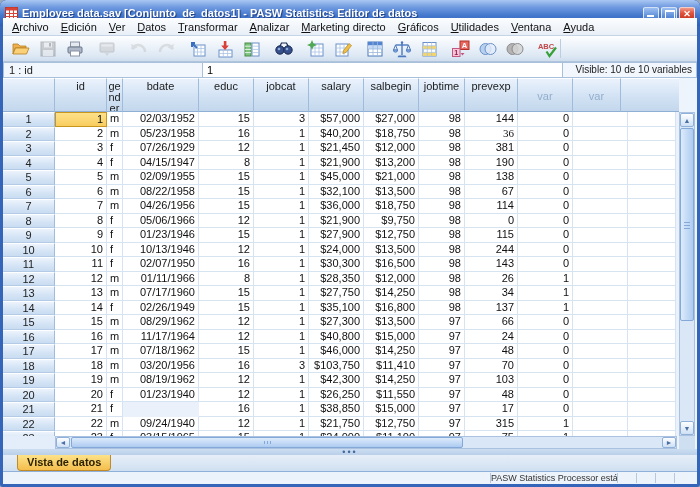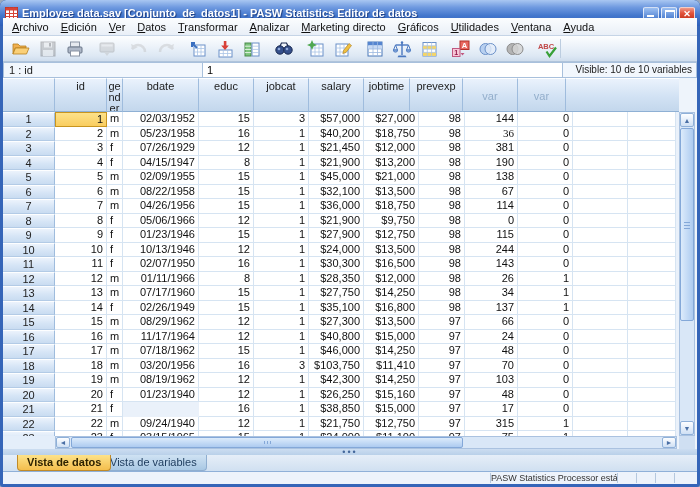--- a/index.html
+++ b/index.html
@@ -309,20 +309,21 @@
     </div>
 
     <div class="ghead" id="ghead">
         <div class="hcell" style="width: 52px;"></div>
         <div class="hcell" style="width: 52px;">id</div>
         <div class="hcell" style="width: 16px;">gender</div>
         <div class="hcell" style="width: 76px;">bdate</div>
         <div class="hcell" style="width: 55px;">educ</div>
         <div class="hcell" style="width: 55px;">jobcat</div>
         <div class="hcell" style="width: 55px;">salary</div>
+        <div class="hcell" style="width: 55px;">salbegin</div>
         <div class="hcell" style="width: 46px;">jobtime</div>
         <div class="hcell" style="width: 53px;">prevexp</div>
         <div class="hcell varh" style="width: 55px;">var</div>
         <div class="hcell varh" style="width: 48px;">var</div>
         <div class="hfill"></div>
       </div>
     <div class="gbody" id="gbody">
         <div class="grow">
           <div class="rhead" style="width: 52px;">1</div>
           <div class="dcell ar sel" style="width: 52px;">1</div>
@@ -609,21 +610,21 @@
           <div class="dcell" style="width: 48px;"></div>
         </div>
         <div class="grow">
           <div class="rhead" style="width: 52px;">20</div>
           <div class="dcell ar" style="width: 52px;">20</div>
           <div class="dcell al" style="width: 16px;">f</div>
           <div class="dcell ar" style="width: 76px;">01/23/1940</div>
           <div class="dcell ar" style="width: 55px;">12</div>
           <div class="dcell ar" style="width: 55px;">1</div>
           <div class="dcell ar" style="width: 55px;">$26,250</div>
-          <div class="dcell ar" style="width: 55px;">$15,160</div>
+          <div class="dcell ar" style="width: 55px;">$11,550</div>
           <div class="dcell ar" style="width: 46px;">97</div>
           <div class="dcell ar" style="width: 53px;">48</div>
           <div class="dcell ar" style="width: 55px;">0</div>
           <div class="dcell" style="width: 55px;"></div>
           <div class="dcell" style="width: 48px;"></div>
         </div>
         <div class="grow">
           <div class="rhead" style="width: 52px;">21</div>
           <div class="dcell ar" style="width: 52px;">21</div>
           <div class="dcell al" style="width: 16px;">f</div>
@@ -684,21 +685,20 @@
       <div class="sbtn">►</div>
     </div>
     <div class="scorner"></div>
 
     <div class="splitter">
       <span class="dots">•••</span>
     </div>
 
     <div class="tabsbar">
       <span class="tab active">Vista de datos</span>
-      <span class="tab inactive">Vista de variables</span>
     </div>
 
     <div class="statusbar">
       <div class="scell smsg">PASW Statistics Processor está listo</div>
       <div class="scell s1"></div>
       <div class="scell s2"></div>
       <div class="scell s3"></div>
       <div class="scell s4"></div>
     </div>
   </div>

